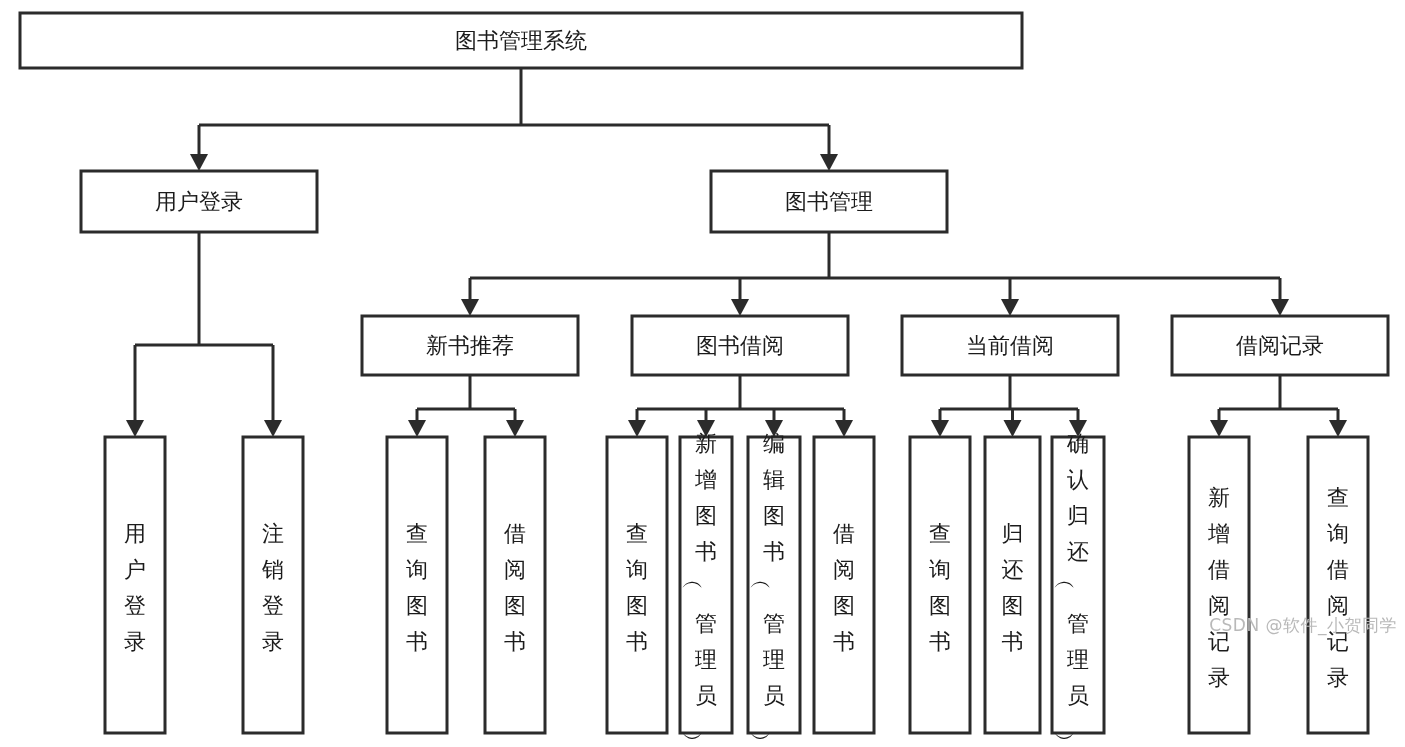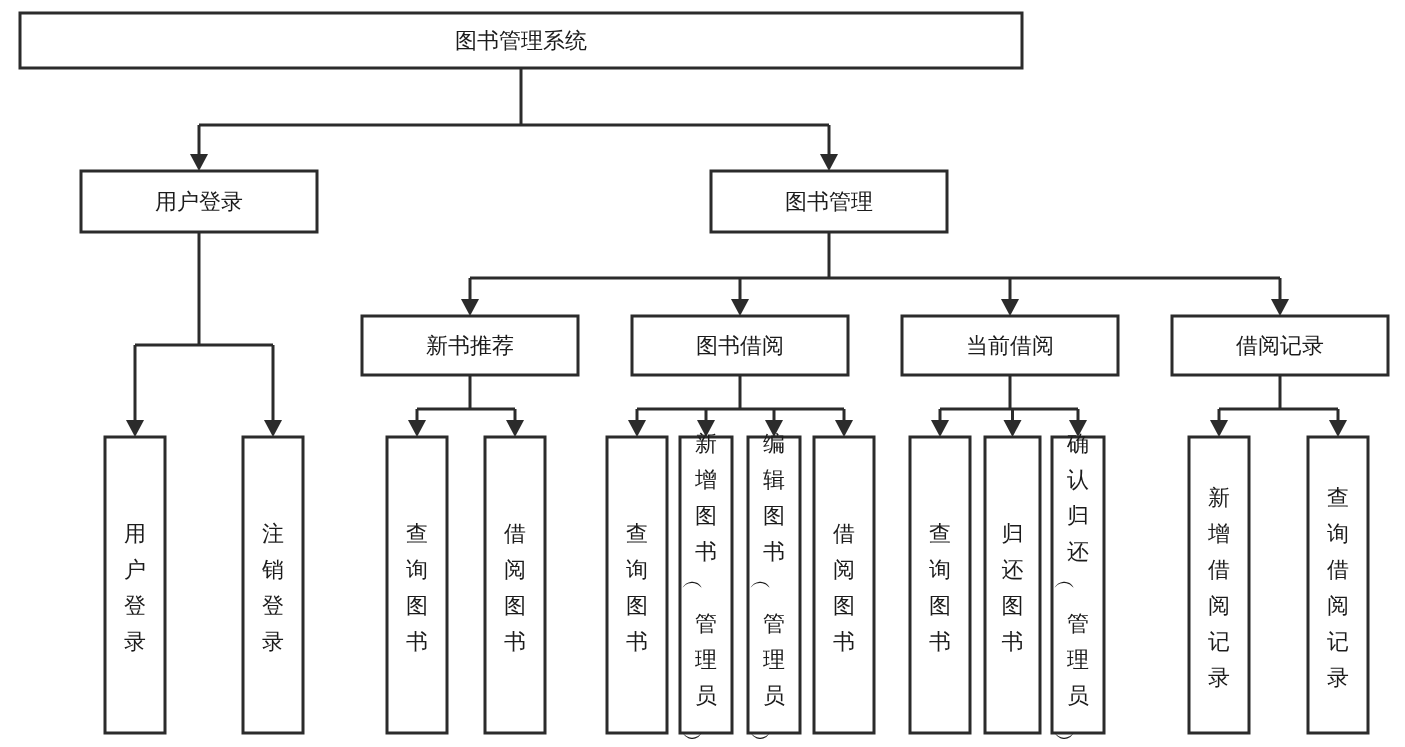--- a/index.html
+++ b/index.html
@@ -198,13 +198,14 @@
         <g>
           <rect x="1189" y="437" width="60" height="296" class="node-rect"></rect>
           <text x="1219" y="505.08" class="node-text-v"><tspan x="1219" dy="0">新</tspan><tspan x="1219" dy="36">增</tspan><tspan x="1219" dy="36">借</tspan><tspan x="1219" dy="36">阅</tspan><tspan x="1219" dy="36">记</tspan><tspan x="1219" dy="36">录</tspan></text>
         </g>
         <g>
           <rect x="1308" y="437" width="60" height="296" class="node-rect"></rect>
           <text x="1338" y="505.08" class="node-text-v"><tspan x="1338" dy="0">查</tspan><tspan x="1338" dy="36">询</tspan><tspan x="1338" dy="36">借</tspan><tspan x="1338" dy="36">阅</tspan><tspan x="1338" dy="36">记</tspan><tspan x="1338" dy="36">录</tspan></text>
         </g>
       </g>
   </svg>
+  <div class="watermark">CSDN @软件_小贺同学</div>
 </div>
 
 </body></html>

